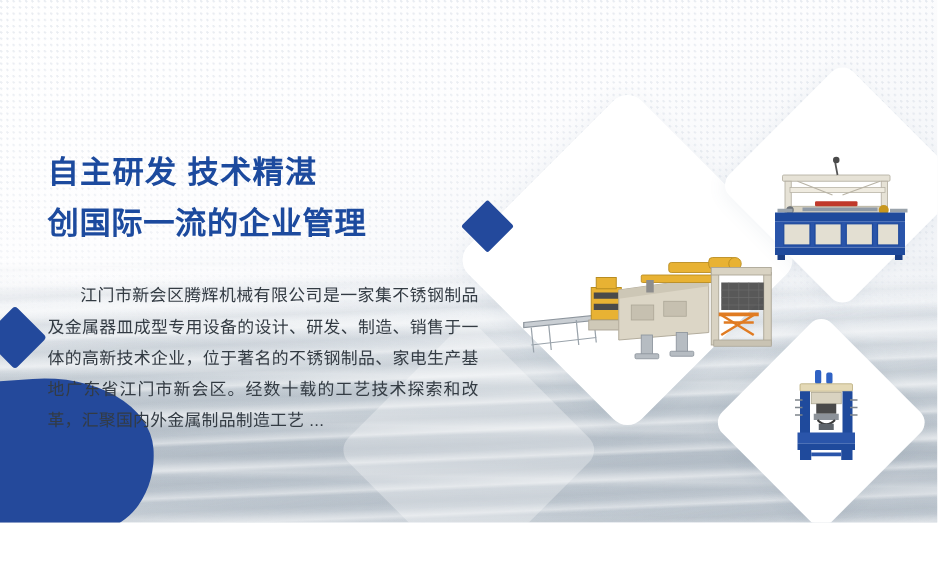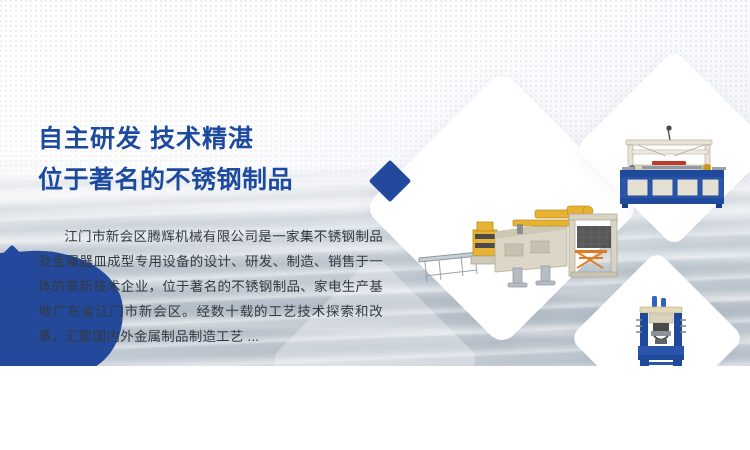--- a/index.html
+++ b/index.html
@@ -3,21 +3,21 @@
 <meta charset="utf-8">
 <title>Company Banner</title>
 <style>
   html,body{margin:0;padding:0;}
   body{
     width:750px;height:450px;overflow:hidden;
     font-family:"Liberation Sans","DejaVu Sans",sans-serif;
     background:#ffffff;
   }
   .banner{
-    position:relative;width:750px;height:366px;overflow:hidden;
+    position:relative;width:750px;height:418px;overflow:hidden;
     background:
       linear-gradient(160deg,#ffffff 0%,#fdfdfe 35%,#f3f5f8 62%,#e8ebf0 100%);
   }
 
   
   .dot-layer{
     position:absolute;inset:0;
     background-image:radial-gradient(circle at 1px 1px, rgba(120,140,170,.17) 0.9px, transparent 1px);
     background-size:5px 5px;
     -webkit-mask-image:linear-gradient(to bottom, rgba(0,0,0,.95) 0%, rgba(0,0,0,.6) 42%, rgba(0,0,0,0) 66%);
@@ -254,18 +254,18 @@
       <rect x="8" y="59" width="46" height="5" fill="#1f4a9c"></rect>
       <rect x="10" y="64" width="9" height="8" fill="#1f4a9c"></rect>
       <rect x="43" y="64" width="9" height="8" fill="#1f4a9c"></rect>
       <rect x="19" y="66" width="24" height="3" fill="#2a55aa"></rect>
     </svg>
   </div>
 
   <div class="copy">
     <div class="headline">
       <div class="ln1">自主研发 技术精湛</div>
-      <div class="ln2">位于著名的不锈钢制品</div>
+      <div class="ln2">创国际一流的企业管理</div>
     </div>
     <p class="body-copy"><span class="indent"></span><span>江门市新会区腾辉机械有限公司是一家集不锈钢制品及金属器皿成型专用设备的设计、研发、制造、销售于一体的高新技术企业，位于著名的不锈钢制品、家电生产基地广东省江门市新会区。经数十载的工艺技术探索和改革，汇聚国内外金属制品制造工艺 ...</span></p>
   </div>
 
 </div>
 
 </body></html>

